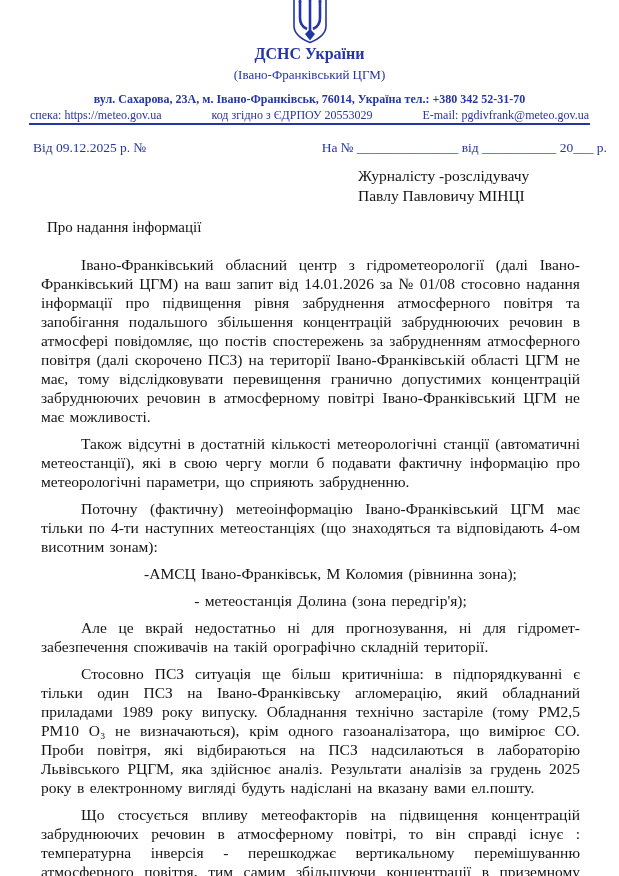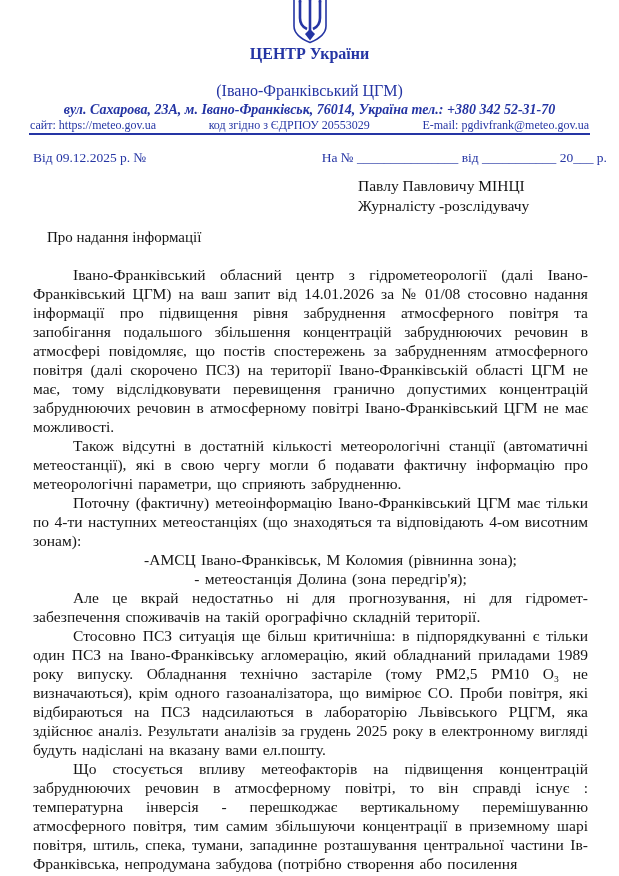--- a/index.html
+++ b/index.html
@@ -12,22 +12,22 @@
     width:619px;height:876px;overflow:hidden;background:#ffffff;
     font-family:"Liberation Serif","DejaVu Serif",serif;color:var(--ink);
   }
   .page{position:relative;width:619px;height:876px;}
 
   
   .letterhead{text-align:center;}
   .emblem{display:block;margin:-3px auto 0;}
   .agency{color:var(--accent);font-weight:bold;font-size:16px;line-height:18px;margin-top:1px;}
   .org{color:var(--accent);font-size:15px;line-height:17px;letter-spacing:-0.6px;margin-top:1px;}
-  .org-short{color:var(--accent);font-size:16px;line-height:16px;margin-top:20px;font-family:Liberation Serif, serif;}
-  .address{color:var(--accent);font-weight:bold;font-size:14px;line-height:15px;margin-top:3px;font-style:italic;}
+  .org-short{color:var(--accent);font-size:13px;line-height:16px;margin-top:4px;font-family:Liberation Serif, serif;}
+  .address{color:var(--accent);font-weight:bold;font-size:12px;line-height:15px;margin-top:9px;}
   .contact-row{
     display:flex;justify-content:space-between;align-items:baseline;
     color:var(--accent);font-size:12px;line-height:14px;margin:1px 30px 0 30px;
   }
   .rule{border:none;border-top:2.5px solid var(--accent);margin:1px 29px 0 29px;}
 
   
   .ref-row{
     display:flex;justify-content:space-between;align-items:flex-start;
     color:var(--accent);font-size:13.5px;margin:15px 12px 0 33px;
@@ -35,58 +35,58 @@
 
   
   .recipient{margin:10px 0 0 358px;font-size:15.5px;line-height:20px;color:var(--ink);}
   .subject{margin:13px 0 0 47px;font-size:15px;color:var(--ink);}
 
   
   .body-text{
     margin:19px 31px 0 33px;
     font-size:15.5px;line-height:19px;text-align:justify;word-spacing:1.5px;
   }
-  .body-text p{margin:0;text-indent:40px;}
+  .body-text p{margin:8px;text-indent:40px;}
   .station{margin:0;text-indent:40px;text-align:center;}
 </style>
 </head>
 <body>
 
 <div class="page">
 
   <div class="letterhead">
     <svg class="emblem" width="40" height="47" viewBox="0 0 40 47" aria-hidden="true">
       <path d="M4 0 V29 Q4 39 20 45.5 Q36 39 36 29 V0" fill="none" stroke="#2535a4" stroke-width="1.6"></path>
       <g fill="none" stroke="#2535a4" stroke-width="2.6">
         <path d="M20 2 V34"></path>
         <path d="M10 4 V21 Q10 29 17 32"></path>
         <path d="M30 4 V21 Q30 29 23 32"></path>
         <path d="M8.7 4 h2.6 M18.7 2 h2.6 M28.7 4 h2.6"></path>
       </g>
       <path d="M20 32 l5 5 -5 6.5 -5 -6.5 z" fill="#2535a4"></path>
     </svg>
-    <div class="agency">ЦЕНТР України</div>
+    <div class="agency">ДСНС України</div>
     <div class="org-short">(Івано-Франківський ЦГМ)</div>
     <div class="address">вул. Сахарова, 23А, м. Івано-Франківськ, 76014, Україна тел.: +380 342 52-31-70</div>
     <div class="contact-row">
-      <span>сайт: https://meteo.gov.ua</span>
+      <span>спека: https://meteo.gov.ua</span>
       <span>код згідно з ЄДРПОУ 20553029</span>
       <span>E-mail: pgdivfrank@meteo.gov.ua</span>
     </div>
     <hr class="rule">
   </div>
 
   <div class="ref-row">
     <span>Від 09.12.2025 р. №</span>
     <span>На № _______________  від ___________ 20___ р.</span>
   </div>
 
   <div class="recipient">
+    <div>Журналісту -розслідувачу</div>
     <div>Павлу Павловичу МІНЦІ</div>
-    <div>Журналісту -розслідувачу</div>
   </div>
 
   <div class="subject">Про надання  інформації</div>
 
   <div class="body-text">
     <p>Івано-Франківський обласний центр з гідрометеорології (далі Івано-Франківський ЦГМ)  на ваш запит від 14.01.2026 за № 01/08 стосовно надання інформації про підвищення рівня забруднення атмосферного повітря та запобігання  подальшого збільшення концентрацій забруднюючих речовин в атмосфері повідомляє, що постів спостережень за забрудненням атмосферного повітря (далі скорочено ПСЗ) на території Івано-Франківській області ЦГМ не має, тому відслідковувати перевищення гранично допустимих концентрацій забруднюючих речовин в атмосферному повітрі Івано-Франківський ЦГМ не має можливості.</p>
     <p>Також відсутні в достатній кількості метеорологічні станції (автоматичні метеостанції), які в свою чергу могли б подавати фактичну інформацію про метеорологічні параметри, що сприяють забрудненню.</p>
     <p>Поточну (фактичну) метеоінформацію Івано-Франківський ЦГМ має тільки по 4-ти  наступних метеостанціях (що знаходяться та відповідають 4-ом висотним зонам):</p>
     <p class="station">-АМСЦ Івано-Франківськ, М Коломия  (рівнинна зона);</p>
     <p class="station">- метеостанція Долина (зона передгір'я);</p>

